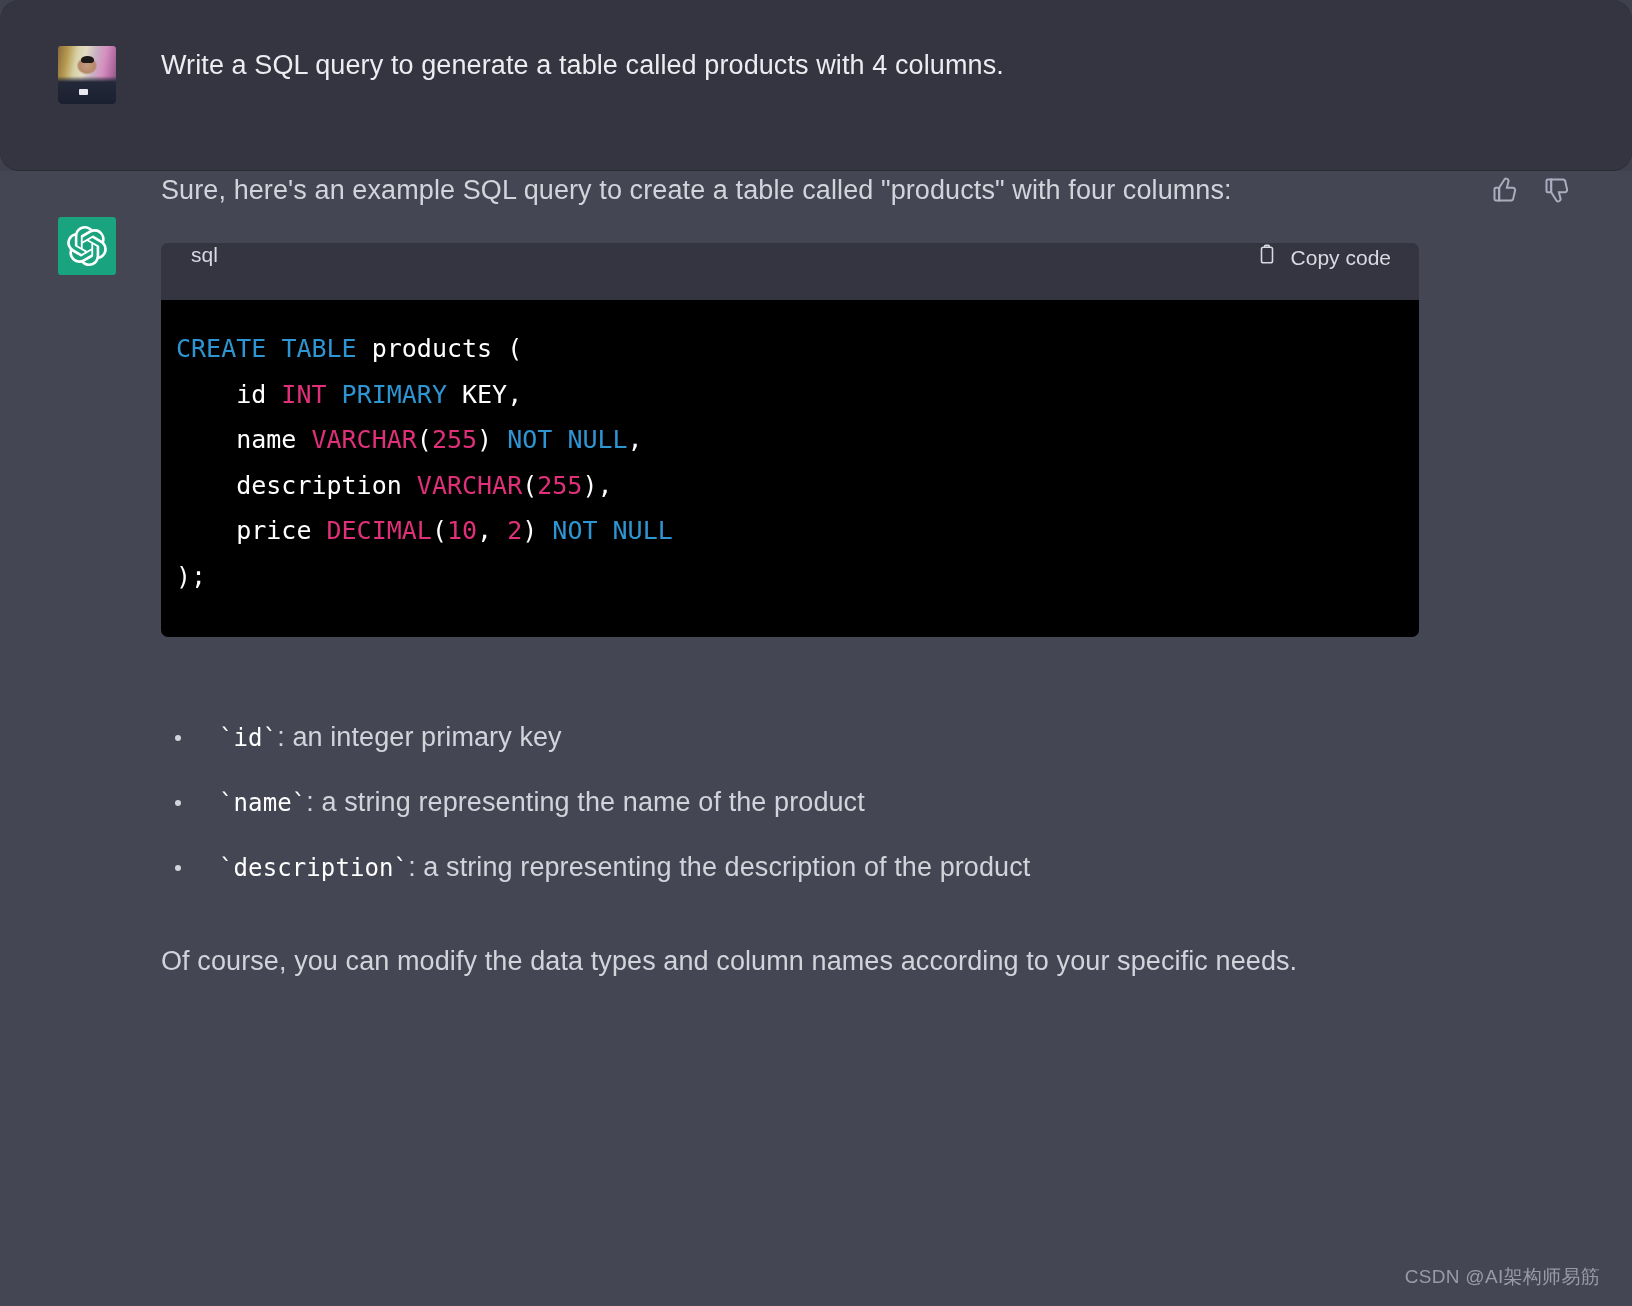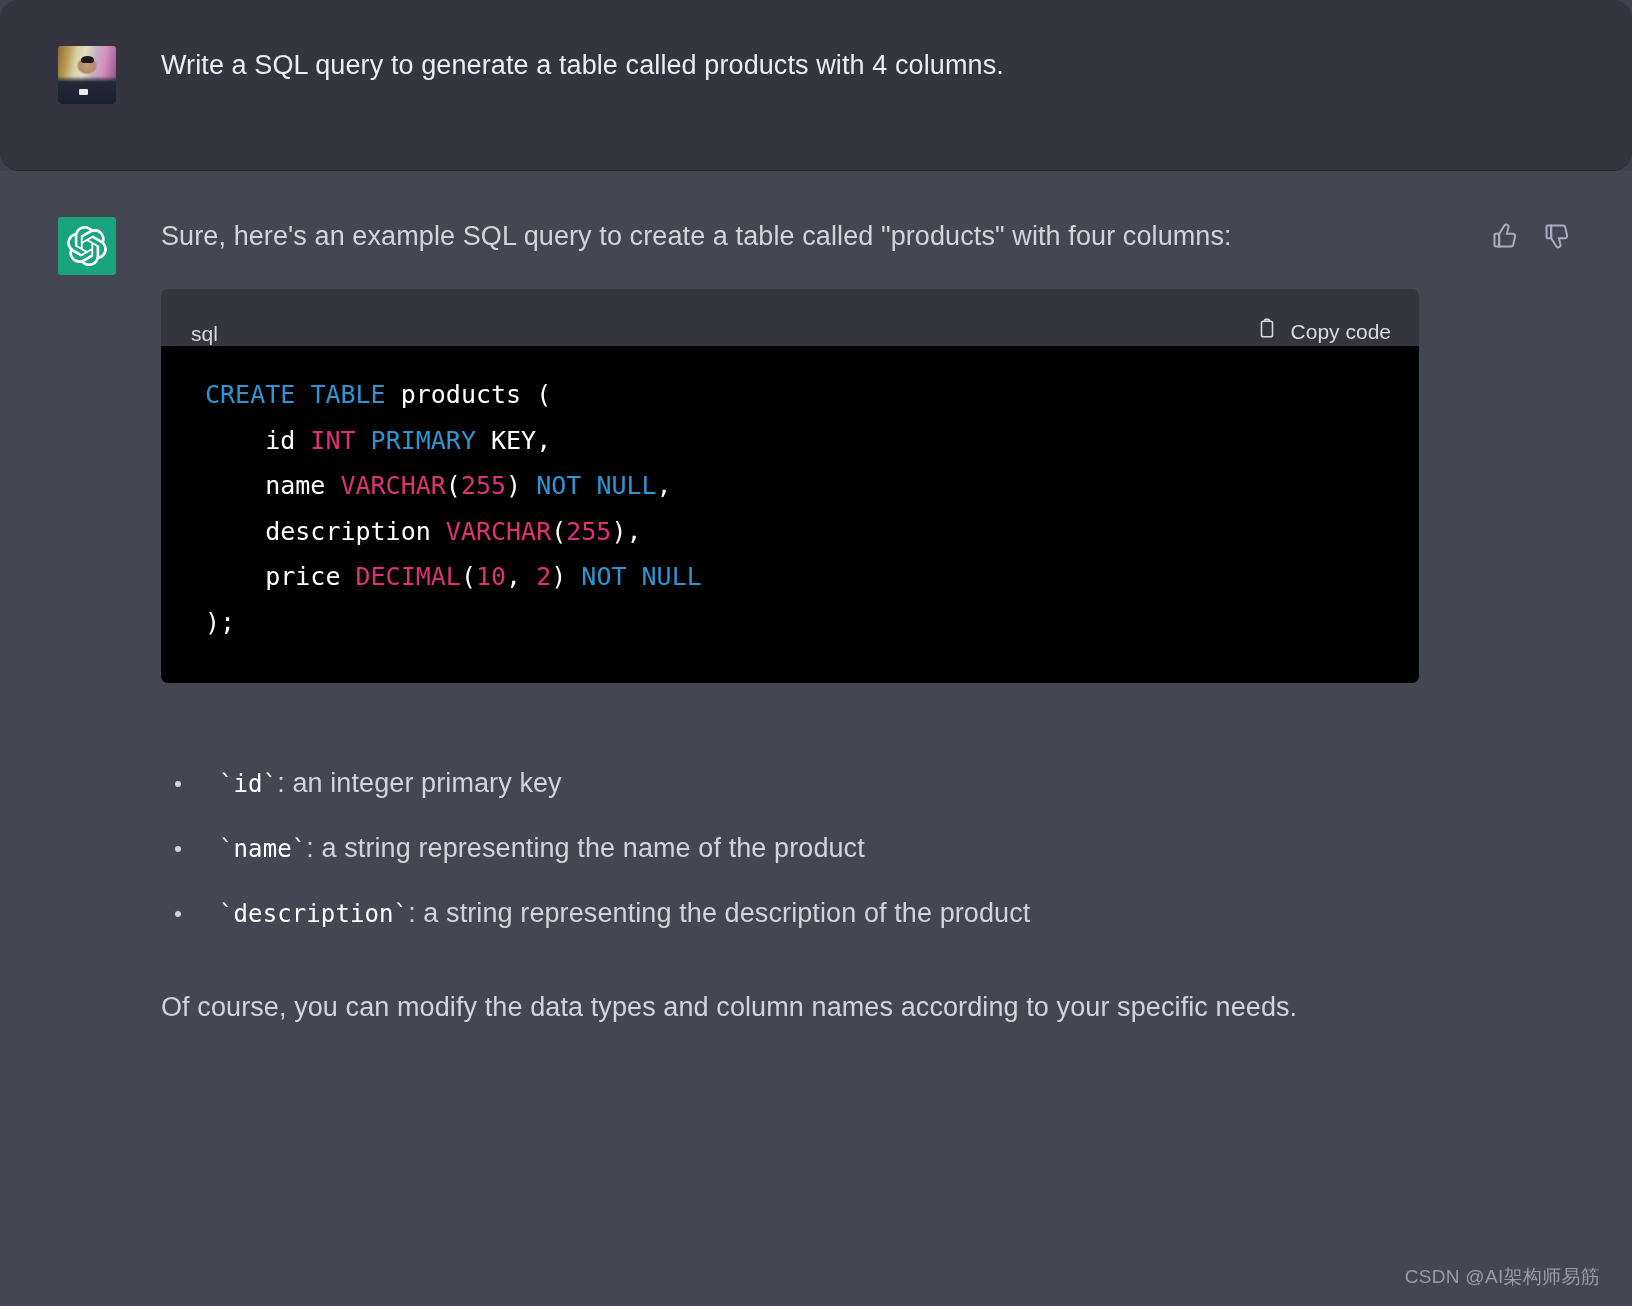--- a/index.html
+++ b/index.html
@@ -100,21 +100,20 @@
     color: #ececf1;
     font-size: 27px;
     line-height: 1.45;
     padding-top: 46px;
     letter-spacing: 0.1px;
   }
 
   .assistant-head {
     display: flex;
     align-items: flex-start;
-    padding-top: 46px;
     justify-content: flex-end;
   }
 
   .assistant-intro {
     color: #d1d5db;
     font-size: 27px;
     line-height: 1.45;
     letter-spacing: 0.1px;
     flex: 1;
   }
@@ -137,42 +136,42 @@
   .code-block {
     margin-top: 33px;
     border-radius: 7px;
     overflow: hidden;
     width: 1258px;
   }
   .code-header {
     background: #343541;
     height: 57px;
     display: flex;
-    align-items: flex-end;
+    align-items: flex-start;
     justify-content: space-between;
     padding: 0 28px 0 30px;
   }
   .code-lang {
     color: #d9d9e3;
     font-size: 21px;
     font-family: "Liberation Sans", sans-serif;
   }
   .copy-btn {
     display: flex;
     align-items: center;
     gap: 13px;
     color: #d9d9e3;
     font-size: 21px;
     cursor: pointer;
   }
   .copy-btn svg { width: 22px; height: 24px; stroke: #d9d9e3; fill:none; stroke-width: 1.7; }
 
   .code-body {
     background: #000000;
-    padding: 26px 32px 38px 44px;
+    padding: 26px 32px 38px 15px;
     font-family: "DejaVu Sans Mono", monospace;
     font-size: 25px;
     line-height: 1.82;
     color: #ffffff;
     white-space: pre;
   }
   .k  { color: #2e95d3; }   
   .t  { color: #df3079; }   
   .p  { color: #ffffff; }   
 

